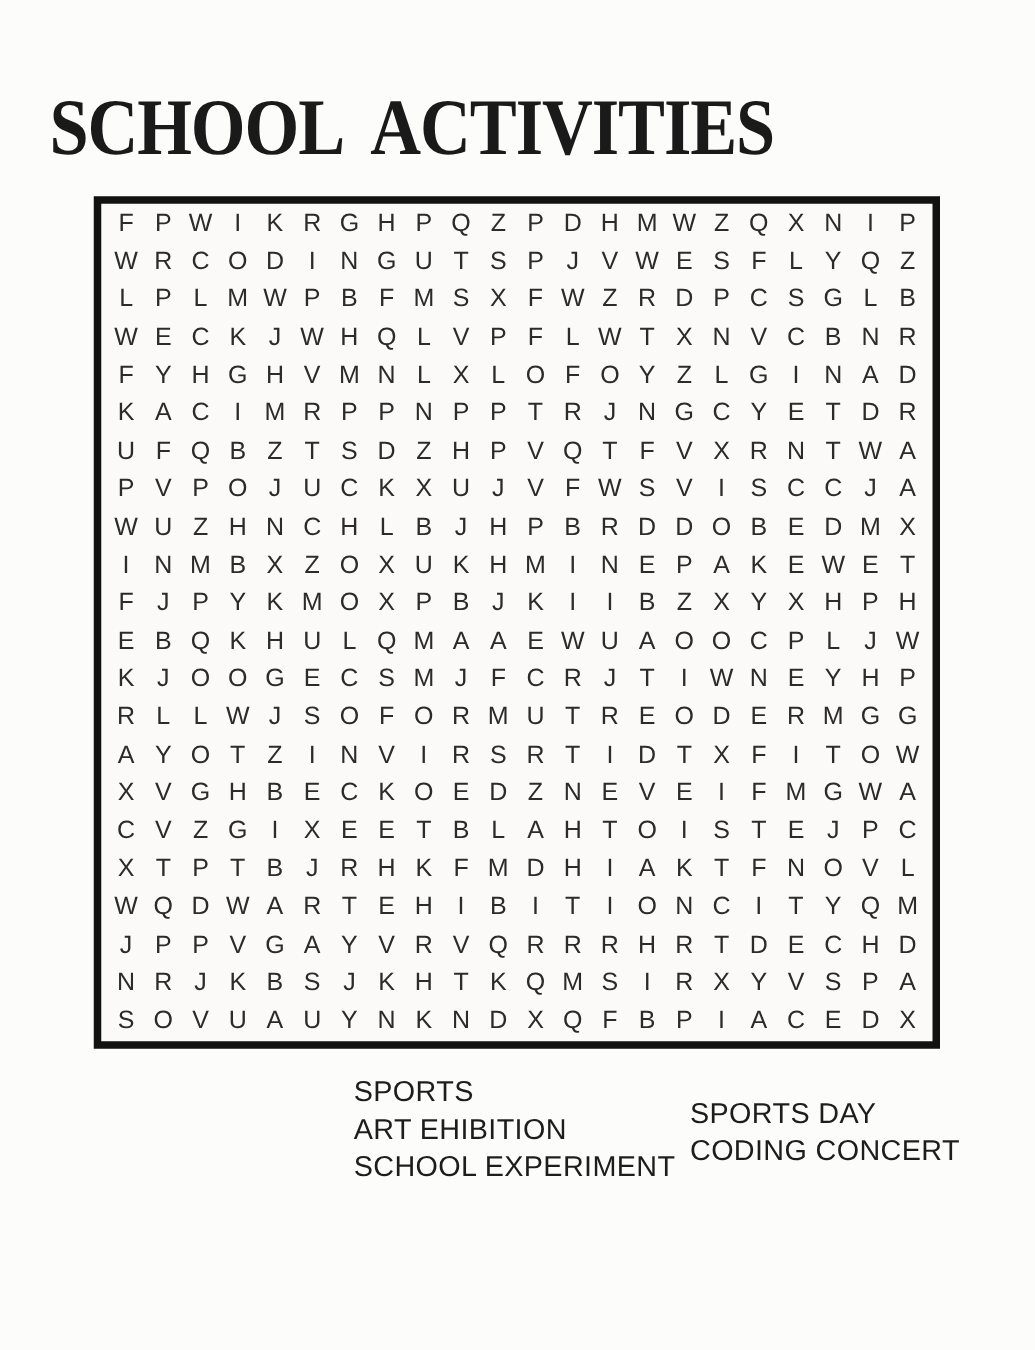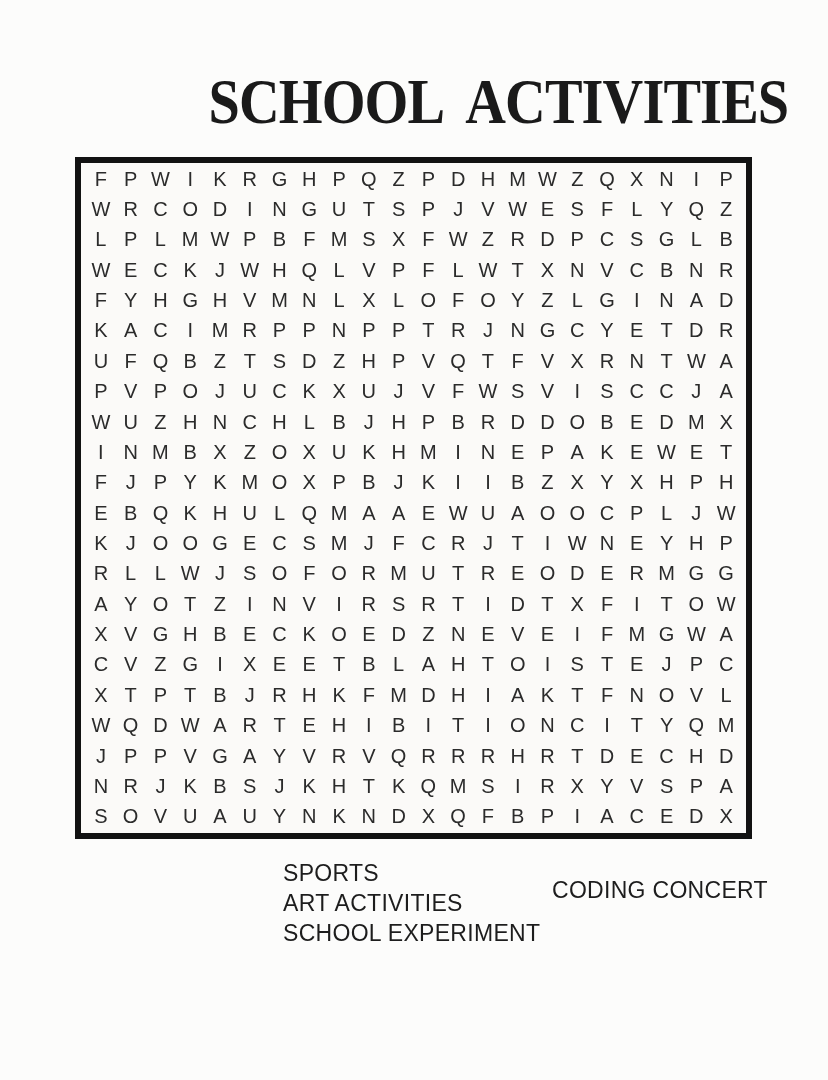--- a/index.html
+++ b/index.html
@@ -15,21 +15,21 @@
     overflow: hidden;
   }
 
   
   .title-wrap {
     position: absolute;
     top: 70px;
     left: 0;
     width: 828px;
     display: flex;
-    justify-content: flex-end;
+    justify-content: flex-start;
   }
   h1.puzzle-title {
     margin: 0;
     font-family: "Liberation Serif", serif;
     font-weight: 700;
     font-size: 64px;
     line-height: 1.0;
     color: #1a1a1a;
     letter-spacing: -1px;
     word-spacing: 16px;
@@ -585,19 +585,20 @@
       <div class="cell">C</div>
       <div class="cell">E</div>
       <div class="cell">D</div>
       <div class="cell">X</div>
     </div>
 </div>
 
 <div class="word-list">
   <div class="word-col word-col-2">
       <div class="word-item">SPORTS</div>
-      <div class="word-item">ART ACTIVITIES</div>
+      <div class="word-item">ART EHIBITION</div>
       <div class="word-item">SCHOOL EXPERIMENT</div>
     </div>
   <div class="word-col word-col-3">
+      <div class="word-item">SPORTS DAY</div>
       <div class="word-item">CODING CONCERT</div>
     </div>
 </div>
 
 </body></html>

